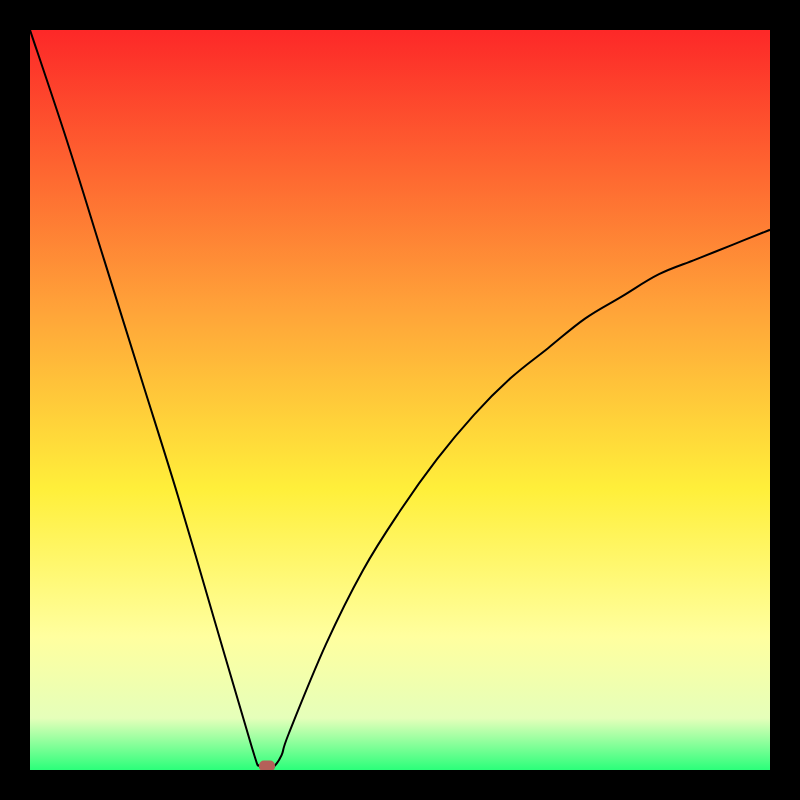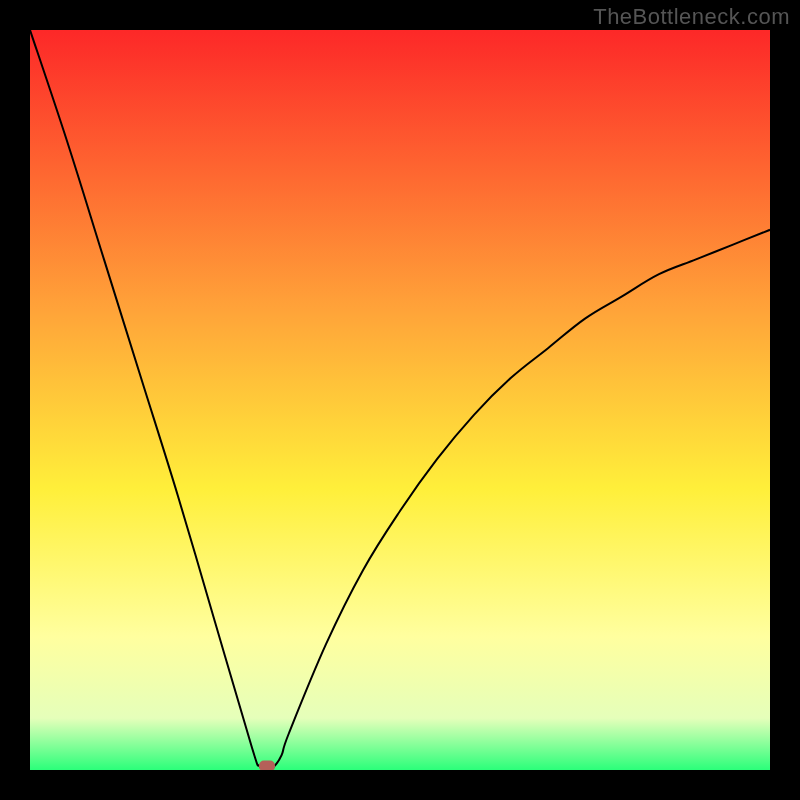--- a/index.html
+++ b/index.html
@@ -60,15 +60,14 @@
   <div class="plot-area">
     <div class="gradient-bg" id="gradient-bg" style="background: linear-gradient(rgb(253, 40, 40) 0%, rgb(255, 164, 57) 38%, rgb(255, 239, 58) 62%, rgb(255, 255, 159) 82%, rgb(229, 255, 186) 93%, rgb(43, 255, 122) 100%);"></div>
 
     <svg class="curve" viewBox="0 0 740 740" preserveAspectRatio="none">
       <path id="curve-path" d="M 0 0 C 6.66 19.98 23.68 69.708 37 111 C 50.32 152.292 60.68 186.77600000000004 74 229.40000000000003 C 87.32 272.024 97.68 305.176 111 347.79999999999995 C 124.32 390.4239999999999 134.68 422.24399999999997 148 466.2 C 161.32 510.156 171.68 546.712 185 592 C 198.32 637.288 214.008 691.826 222 717.8 C 229.992 743.7739999999999 226.736 732.304 229.4 736.3 C 232.06400000000002 740.2959999999999 234.136 740 236.8 740 C 239.46400000000003 740 241.536 738.9639999999999 244.20000000000002 736.3 C 246.86400000000003 733.636 248.93600000000004 731.1940000000001 251.60000000000002 725.2 C 254.264 719.206 251.008 722.98 259 703 C 266.992 683.02 282.68 643.504 296 614.2 C 309.32 584.8960000000001 319.68 564.176 333 540.2 C 346.32 516.224 356.68 500.98 370 481 C 383.32 461.02 393.68000000000006 446.51599999999996 407.00000000000006 429.2 C 420.32000000000005 411.884 430.68 399.452 444 384.8 C 457.32 370.148 467.68 359.78799999999995 481 347.79999999999995 C 494.32 335.81199999999995 504.68 328.85600000000005 518 318.20000000000005 C 531.32 307.54400000000004 541.68 297.92400000000004 555 288.6 C 568.32 279.276 578.68 274.392 592 266.4 C 605.32 258.40799999999996 615.68 250.85999999999999 629 244.2 C 642.32 237.54 652.68 234.72800000000004 666 229.40000000000003 C 679.32 224.07200000000003 689.68 219.92800000000003 703 214.60000000000002 C 716.32 209.27200000000002 733.34 202.46400000000006 740 199.80000000000007" fill="none" stroke-width="2" stroke="#000000"></path>
     </svg>
 
     <div class="marker" id="min-marker" style="left: 236.8px; top: 736px; background: rgb(180, 96, 89);"></div>
   </div>
 
-  <div class="watermark" style="color: rgb(85, 85, 85);">TheBottleneck.com</div>
 
 </div>
 
 </body></html>

